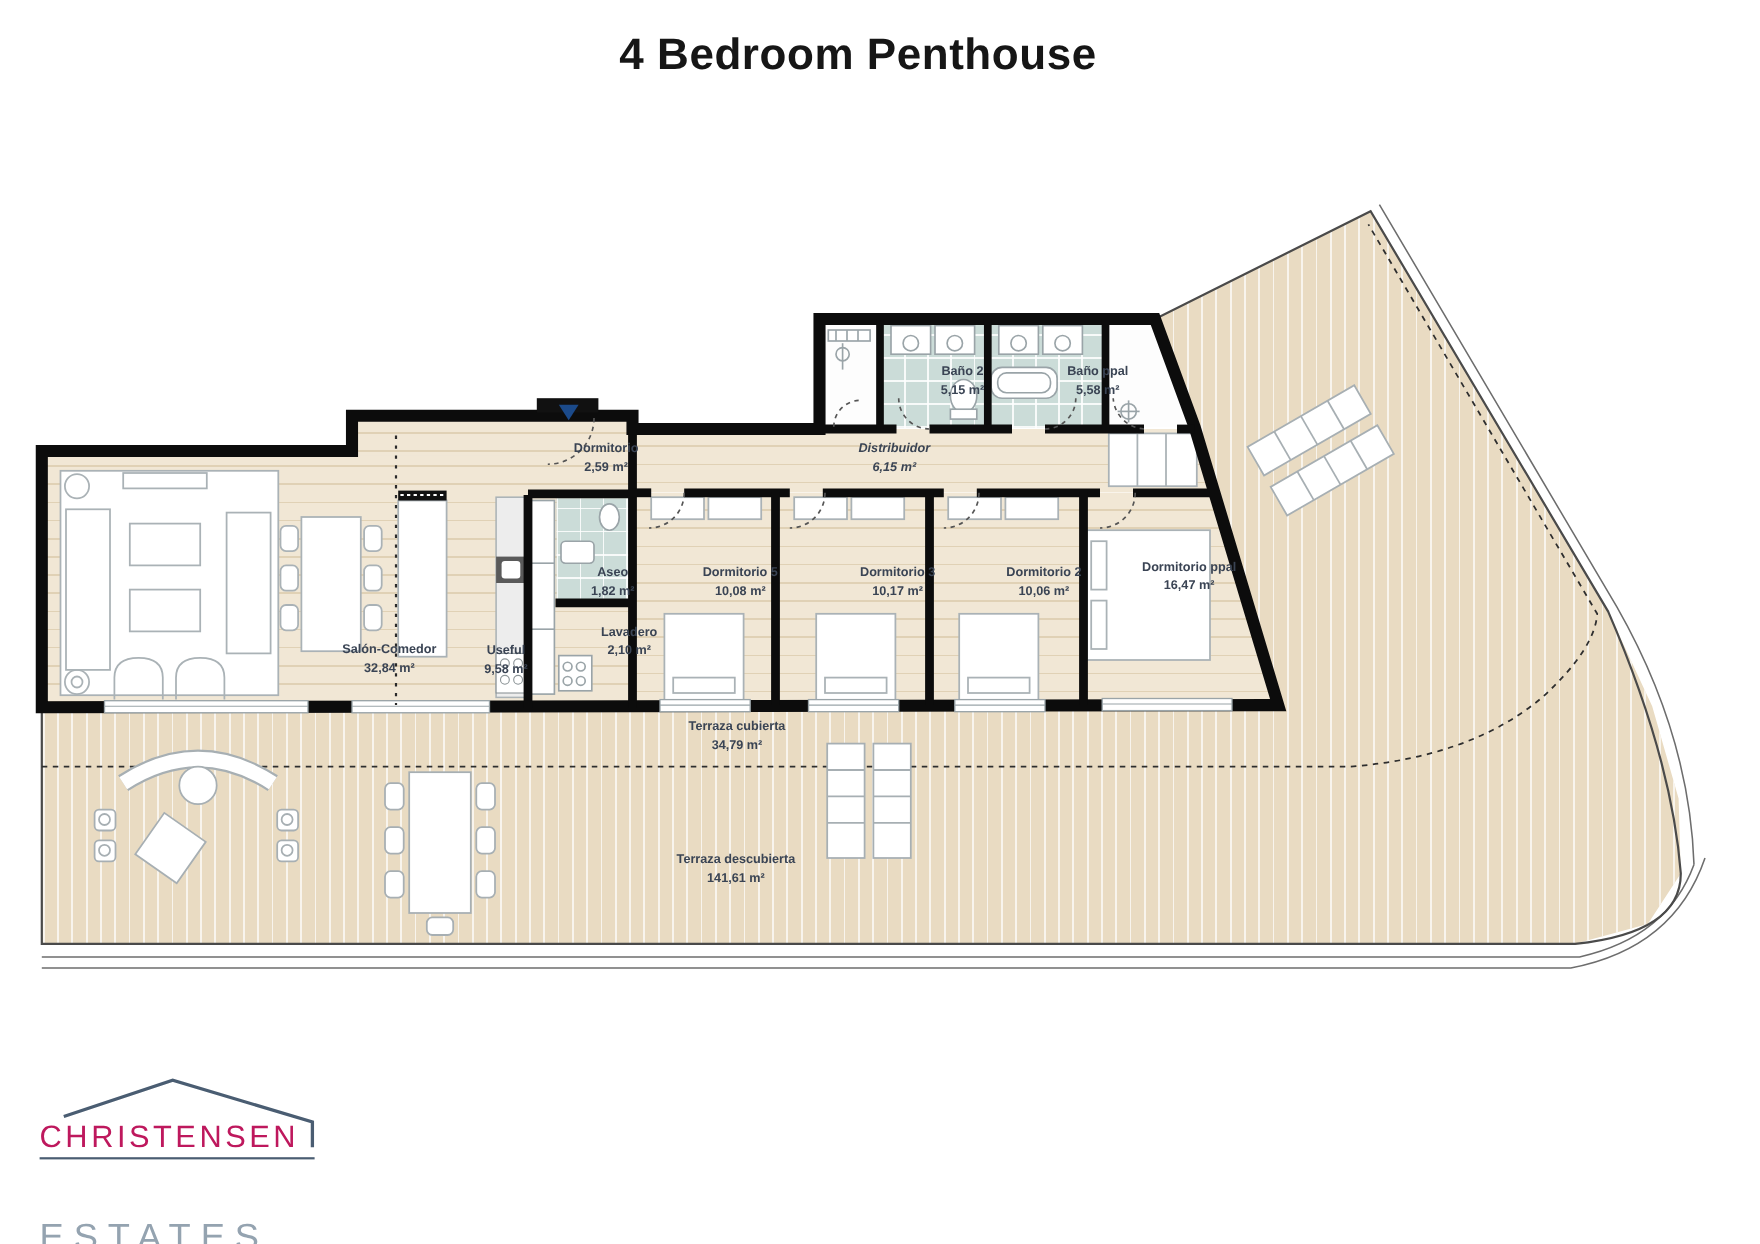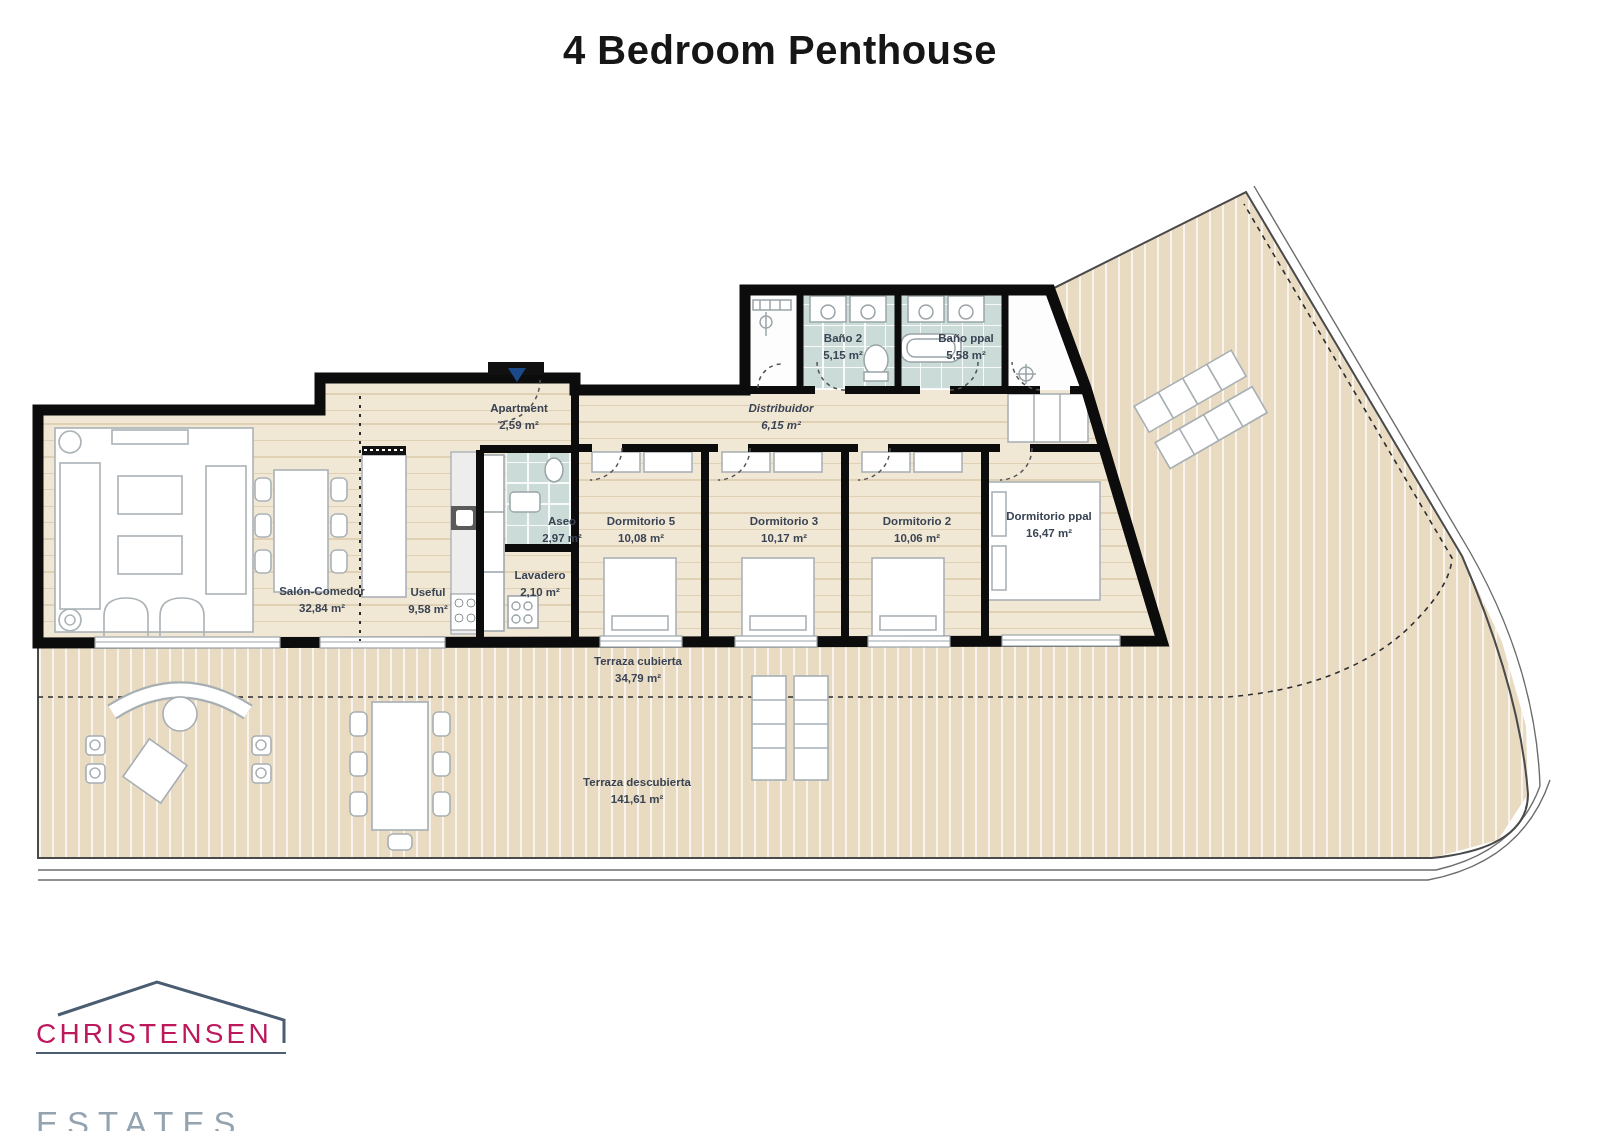--- a/index.html
+++ b/index.html
@@ -17,21 +17,21 @@
         clip-path:polygon(38px 643px,1160px 640px,1085px 388px,1050px 290px,1246px 192px,1462px 556px,1502px 642px,1526px 726px,1528px 794px,1498px 840px,1432px 858px,38px 858px);}
   .plank{background-color:#f1e7d5;
          background-image:repeating-linear-gradient(180deg, rgba(0,0,0,0) 0 15px, #e0d1b5 15px 16.5px);}
   .tile{background-color:#cbdcd8;
         background-image:repeating-linear-gradient(90deg, rgba(255,255,255,.85) 0 1.5px, rgba(255,255,255,0) 1.5px 21px),
                          repeating-linear-gradient(0deg, rgba(255,255,255,.85) 0 1.5px, rgba(255,255,255,0) 1.5px 21px);}
   .white{background:#fdfdfd;}
   svg.overlay{position:absolute;left:0;top:0;}
   
   .lbl{position:absolute;transform:translate(-50%,-50%);text-align:center;
-       font-size:11.5px;font-weight:700;color:#3a4454;line-height:1.5;white-space:nowrap;}
+       font-size:11.5px;font-weight:700;color:#3a4454;line-height:1.5;white-space:nowrap;margin-left:32px;}
   .lbl span{display:block;}
   
   .logo-word1{position:absolute;left:36px;top:1018px;width:252px;font-size:28px;font-weight:400;
               letter-spacing:3.2px;color:#be185d;}
   .logo-rule{position:absolute;left:36px;top:1052px;width:250px;height:2px;background:#4a5d72;}
   .logo-word2{position:absolute;left:36px;top:1105px;font-family:Liberation Sans, sans-serif;
               font-size:33px;color:#94a3b0;letter-spacing:9px;}
 </style>
 </head>
 <body>
@@ -273,30 +273,30 @@
 
   <div class="lbl" style="left:322px;top:600px;">
       <span>Salón-Comedor</span>
       <span>32,84 m²</span>
     </div>
   <div class="lbl" style="left:428px;top:601px;">
       <span>Useful</span>
       <span>9,58 m²</span>
     </div>
   <div class="lbl" style="left:519px;top:417px;">
-      <span>Apartment</span>
+      <span>Dormitorio</span>
       <span>2,59 m²</span>
     </div>
   <div class="lbl" style="left:781px;top:417px;font-style:italic;">
       <span>Distribuidor</span>
       <span>6,15 m²</span>
     </div>
-  <div class="lbl" style="left:562px;top:530px;">
+  <div class="lbl" style="left:525px;top:530px;">
       <span>Aseo</span>
-      <span>2,97 m²</span>
+      <span>1,82 m²</span>
     </div>
   <div class="lbl" style="left:540px;top:584px;">
       <span>Lavadero</span>
       <span>2,10 m²</span>
     </div>
   <div class="lbl" style="left:843px;top:347px;">
       <span>Baño 2</span>
       <span>5,15 m²</span>
     </div>
   <div class="lbl" style="left:966px;top:347px;">

